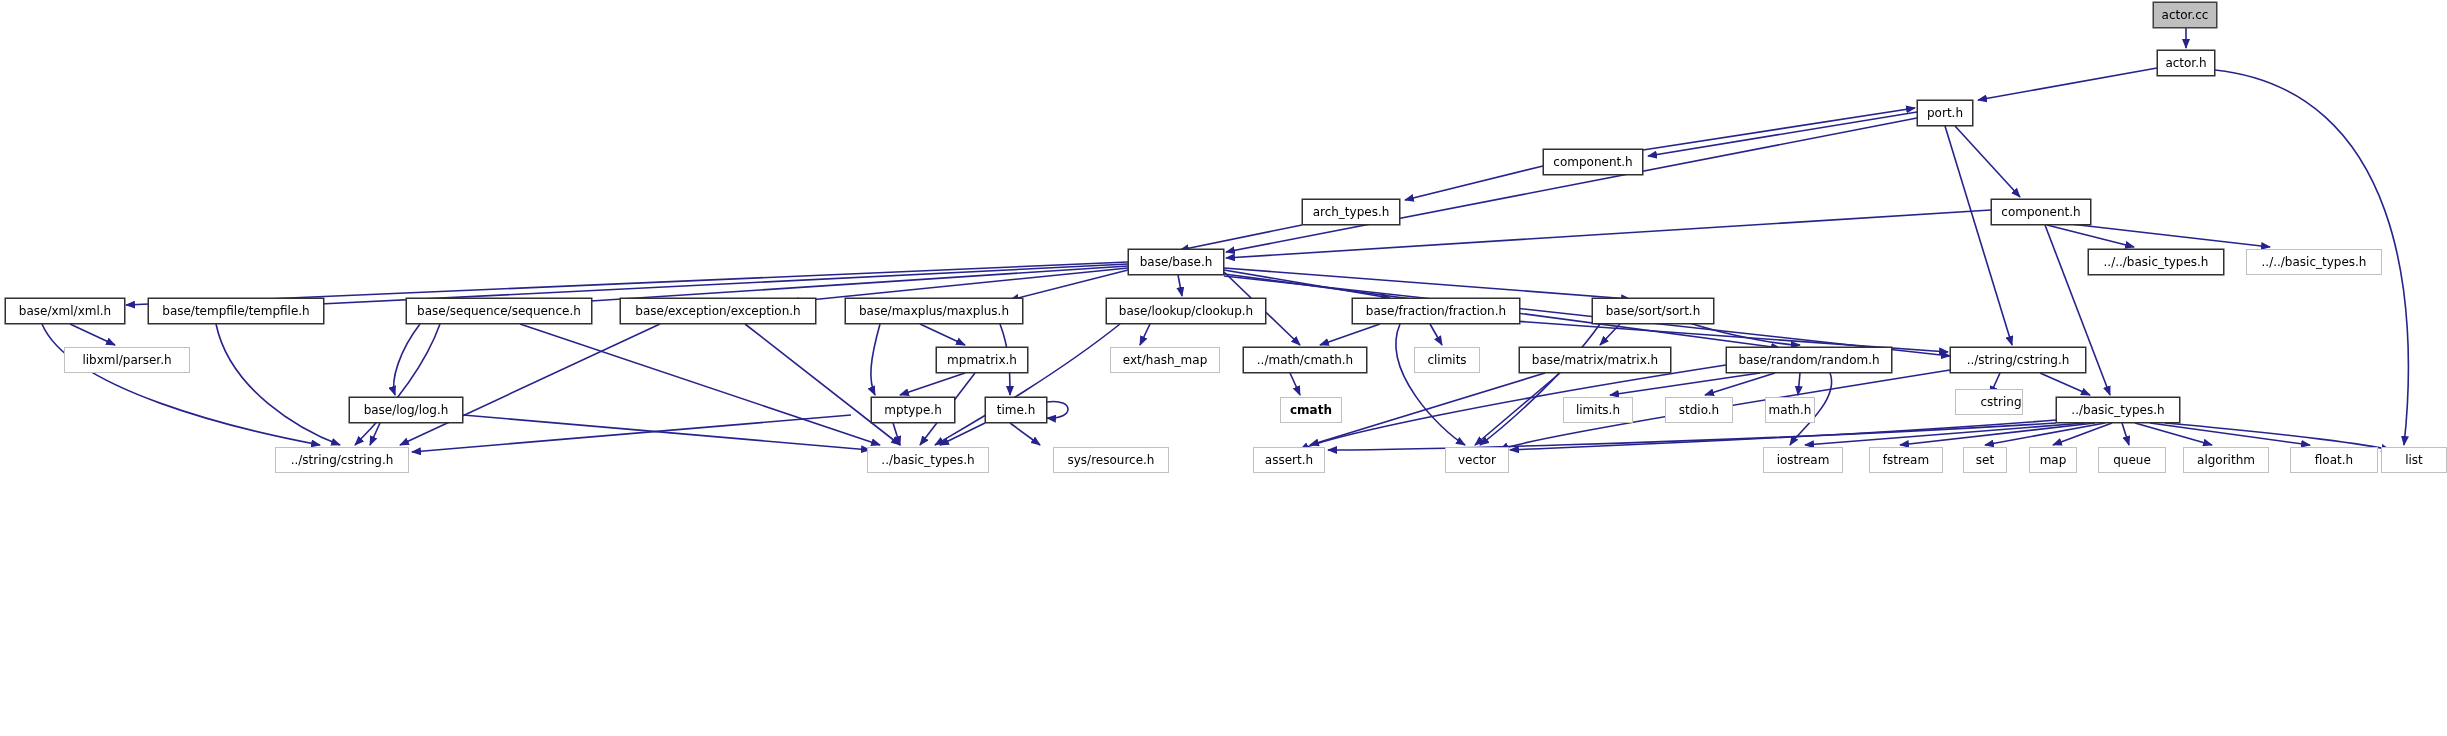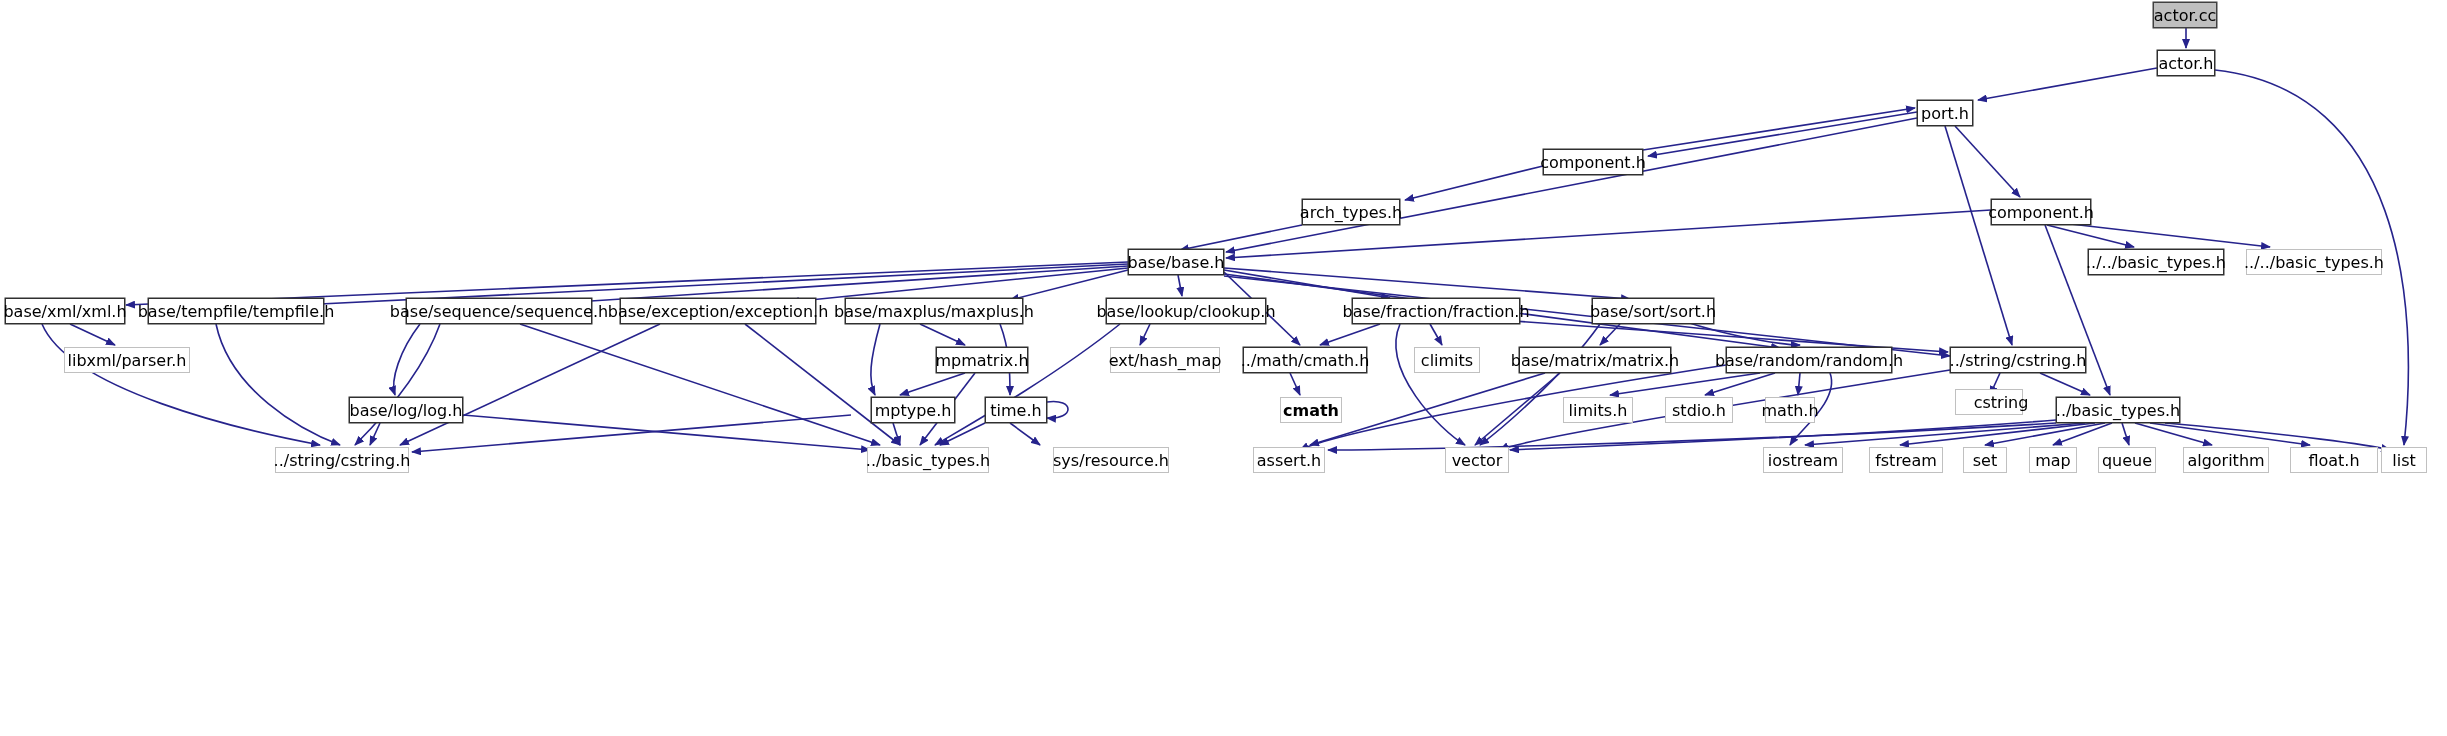--- a/index.html
+++ b/index.html
@@ -1,20 +1,20 @@
 <!DOCTYPE html>
 <html><head>
 <meta charset="utf-8">
 <style>
   html,body{margin:0;padding:0;background:#ffffff;}
   #canvas{position:relative;width:2447px;height:736px;background:#ffffff;
           font-family:"DejaVu Sans","Liberation Sans",sans-serif;overflow:hidden;}
   svg#edges{position:absolute;left:0;top:0;width:2447px;height:736px;pointer-events:none;}
   .node{position:absolute;box-sizing:border-box;display:flex;align-items:center;
-        justify-content:center;white-space:nowrap;font-size:16px;color:#000000;
+        justify-content:center;white-space:nowrap;font-size:12px;color:#000000;
         background:#ffffff;border:1px solid #404040;height:26px;}
   .node.solid{border:1px solid #303030;box-shadow:0 0 0 0.5px #303030;}
   .node.ext{border:1px solid #c0c0c0;}
   .node.root{background:#bfbfbf;border:1px solid #404040;box-shadow:0 0 0 0.5px #404040;}
 </style>
 </head>
 <body>
 
 <div id="canvas">
   <svg id="edges" viewBox="0 0 2447 736">
@@ -224,26 +224,26 @@
       </div>
       <div class="node ext" style="left: 1869px; top: 447px; width: 74px;">
         <span>fstream</span>
       </div>
       <div class="node ext" style="left: 1963px; top: 447px; width: 44px;">
         <span>set</span>
       </div>
       <div class="node ext" style="left: 2029px; top: 447px; width: 48px;">
         <span>map</span>
       </div>
-      <div class="node ext" style="left: 2098px; top: 447px; width: 58px;">
+      <div class="node ext" style="left: 2098px; top: 447px; width: 68px;">
         <span>queue</span>
       </div>
       <div class="node ext" style="left: 2183px; top: 447px; width: 86px;">
         <span>algorithm</span>
       </div>
       <div class="node ext" style="left: 2290px; top: 447px; width: 88px;">
         <span>float.h</span>
       </div>
-      <div class="node ext" style="left: 2381px; top: 447px; width: 46px; text-align: center;">
+      <div class="node ext" style="left: 2381px; top: 447px; width: 66px; text-align: center;">
         <span>list</span>
       </div>
     </div>
 </div>
 
 </body></html>

